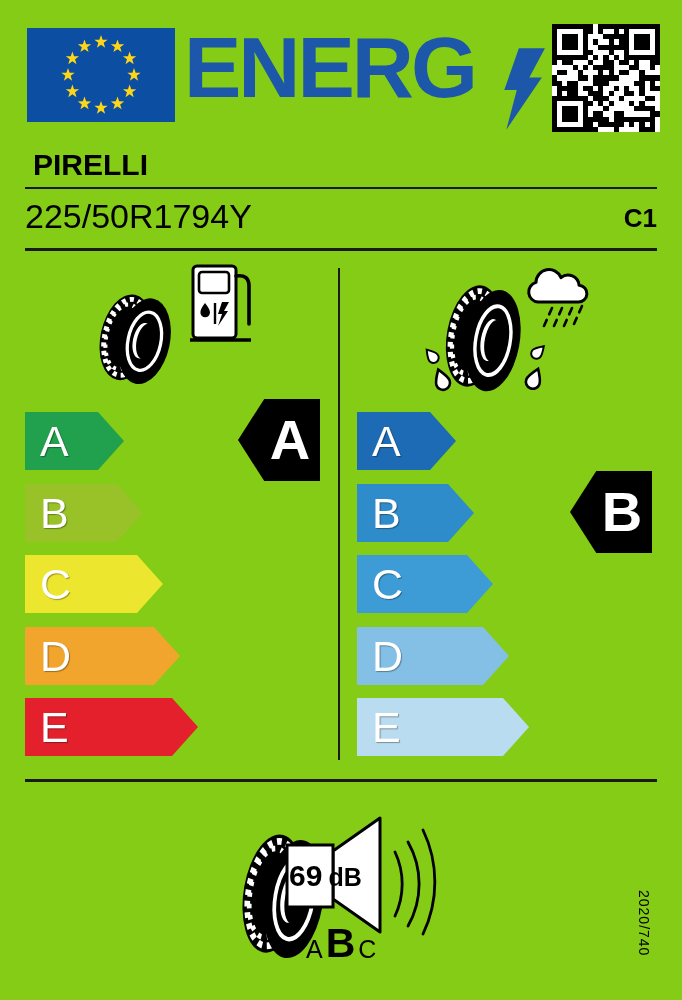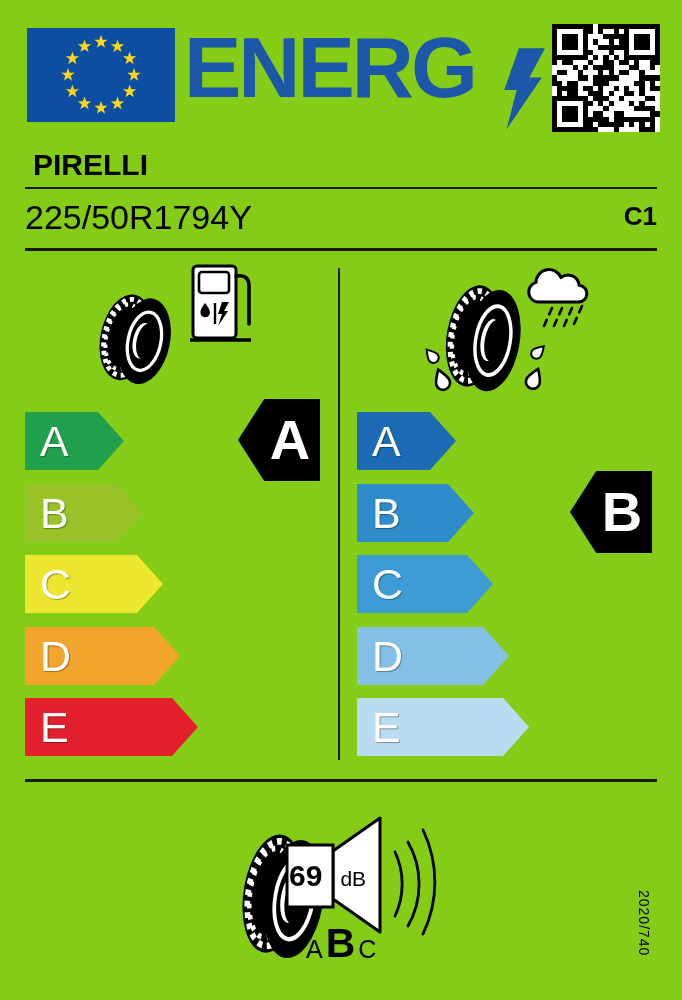--- a/index.html
+++ b/index.html
@@ -13,21 +13,21 @@
          letter-spacing:-3px;color:#1d57a9;}
   .bolt{position:absolute;left:498px;top:48px;}
   .qr{position:absolute;left:552px;top:24px;width:108px;height:108px;shape-rendering:crispEdges;}
 
   
   .supplier-row{position:absolute;left:25px;right:25px;top:150px;height:32px;display:flex;
                 justify-content:space-between;align-items:flex-end;margin-left:8px;}
   .supplier{font-size:30px;font-weight:bold;}
   .type-id{font-size:30px;}
   .size-row{position:absolute;left:25px;right:25px;top:198px;height:38px;display:flex;
-            justify-content:space-between;align-items:center;}
+            justify-content:space-between;align-items:flex-end;}
   .designation{font-size:34px;}
   .tclass{font-size:26px;padding-bottom:2px;font-weight:bold;}
 
   .hr{position:absolute;left:25px;width:632px;background:#1a1a1a;}
   .hr1{top:187px;height:2px;}
   .hr2{top:248px;height:3px;}
   .hr3{top:779px;height:3px;}
   .vr{position:absolute;left:338px;top:268px;width:2px;height:492px;background:#1a1a1a;}
 
   
@@ -40,23 +40,23 @@
                 text-shadow:1px 1px 1px rgba(0,0,0,0.35);}
 
   
   .badge{position:absolute;width:82px;height:82px;background:#000;
          clip-path:polygon(0 50%, 32% 0, 100% 0, 100% 100%, 32% 100%);
          display:flex;align-items:center;justify-content:center;}
   .badge span{color:#fff;font-weight:bold;font-size:56px;line-height:1;padding-left:22px;}
 
   
   .db-box{position:absolute;left:289px;top:855px;width:86px;height:42px;display:flex;
-          align-items:baseline;gap:18px;padding-top:0;}
+          align-items:baseline;gap:6px;padding-top:0;}
   .db-val{font-size:30px;font-weight:bold;line-height:42px;}
-  .db-unit{font-size:21px;}
+  .db-unit{font-size:25px;font-weight:bold;}
   .abc{position:absolute;left:306px;top:920px;height:42px;display:flex;align-items:flex-end;gap:3px;}
   .abc .sm{font-size:25px;line-height:1;}
   .abc .lg{font-size:41px;line-height:0.93;font-weight:bold;}
 
   .reg{position:absolute;left:636px;top:890px;font-size:14px;letter-spacing:1px;
        writing-mode:vertical-rl;}
 </style>
 </head>
 <body>
 

